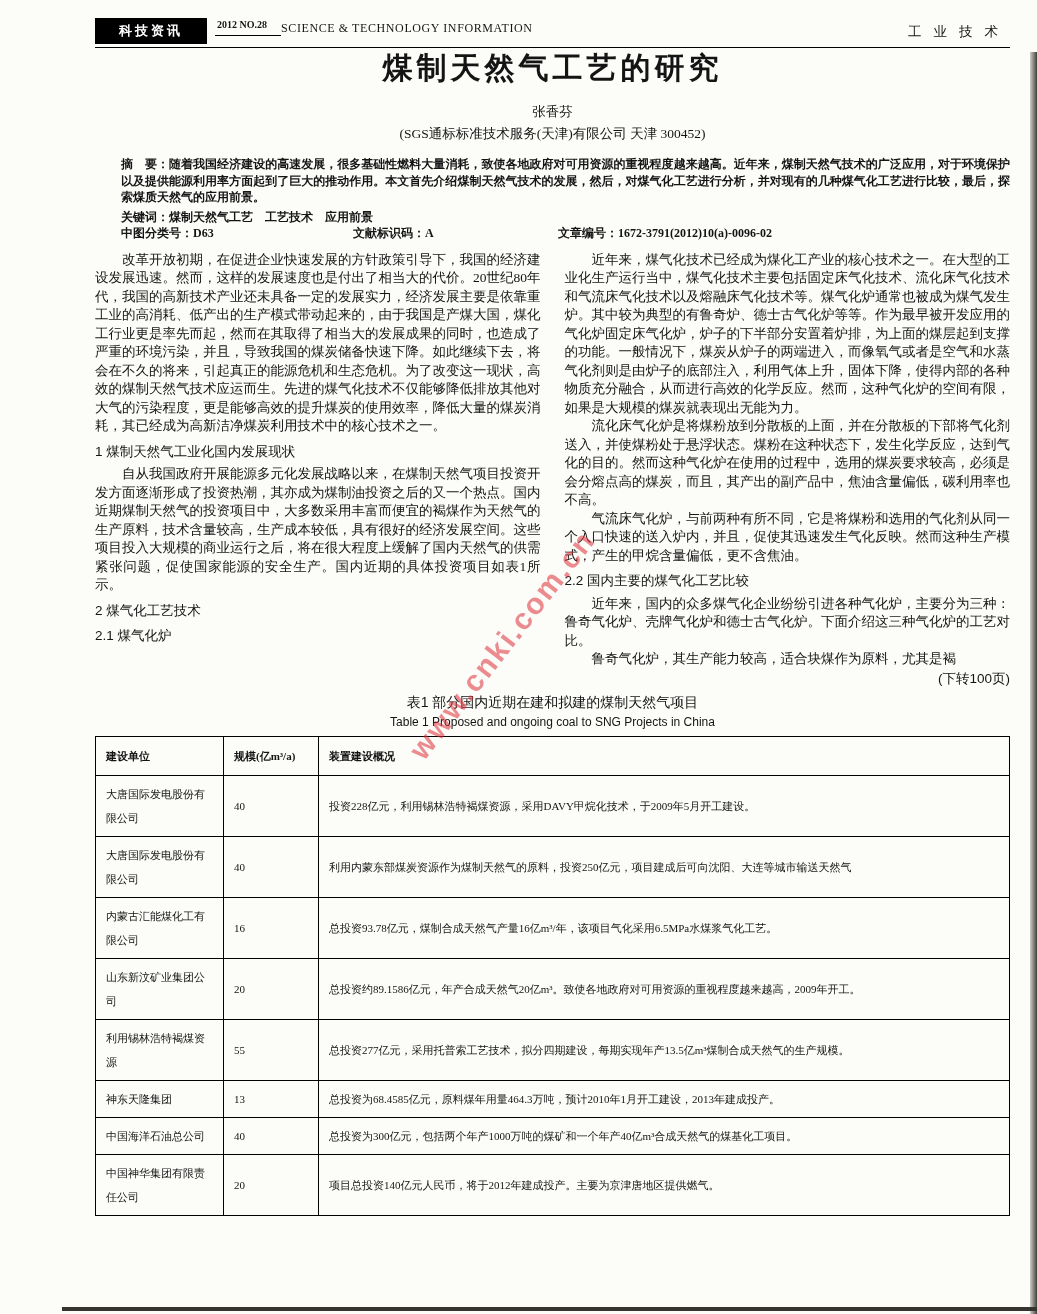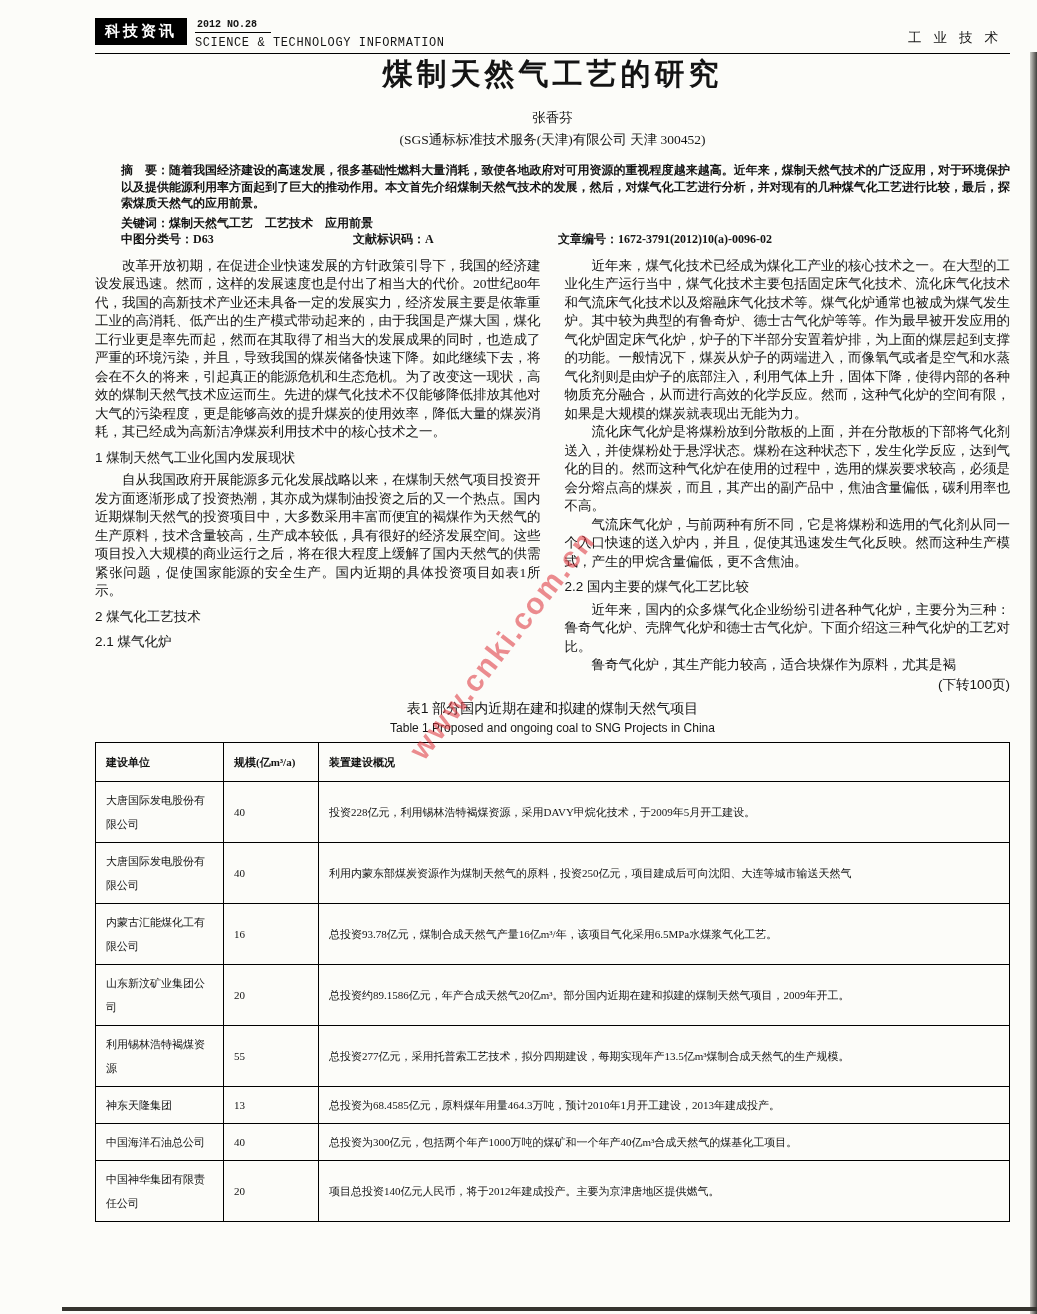--- a/index.html
+++ b/index.html
@@ -13,24 +13,24 @@
     font-family:"Liberation Serif","DejaVu Serif",serif;
     padding:18px 27px 0 95px;
     overflow:hidden;
   }
   
   .header-top { display:flex; justify-content:space-between; align-items:flex-end; }
   .logo-area { display:flex; align-items:flex-start; gap:8px; }
   .logo-box {
     background:#000; color:#fff;
     font-family:"Liberation Sans","DejaVu Sans",sans-serif;
-    font-weight:bold; font-size:15px; letter-spacing:3px;
-    padding:4px 10px;
-  }
-  .logo-right { display:flex; flex-direction:column; font-family:Liberation Mono, monospace; }
+    font-weight:bold; font-size:13px; letter-spacing:3px;
+    padding:4px 24px;
+  }
+  .logo-right { display:flex; flex-direction:row; font-family:Liberation Serif, serif; }
   .issue { font-size:10px; font-weight:bold; border-bottom:1px solid #000; padding:1px 14px 2px 2px; width:max-content; }
   .journal-en { font-size:12px; letter-spacing:0.6px; padding-top:3px; }
   .section-label { font-family:"Liberation Sans","DejaVu Sans",sans-serif; font-size:13.5px; font-weight:normal; letter-spacing:12px; padding-bottom:3px; }
   .header-rule { border-bottom:1.5px solid #000; margin-top:3px; }
   
   .title {
     margin-top:0; text-align:center;
     font-family:"Liberation Sans","DejaVu Sans",sans-serif;
     font-size:30px; font-weight:bold; letter-spacing:4px;
   }
@@ -162,21 +162,21 @@
           <td>利用内蒙东部煤炭资源作为煤制天然气的原料，投资250亿元，项目建成后可向沈阳、大连等城市输送天然气</td>
         </tr>
       <tr>
           <td>内蒙古汇能煤化工有限公司</td>
           <td class="scale-cell">16</td>
           <td>总投资93.78亿元，煤制合成天然气产量16亿m³/年，该项目气化采用6.5MPa水煤浆气化工艺。</td>
         </tr>
       <tr>
           <td>山东新汶矿业集团公司</td>
           <td class="scale-cell">20</td>
-          <td>总投资约89.1586亿元，年产合成天然气20亿m³。部分国内近期在建和拟建的煤制天然气项目，2009年开工。</td>
+          <td>总投资约89.1586亿元，年产合成天然气20亿m³。致使各地政府对可用资源的重视程度越来越高，2009年开工。</td>
         </tr>
       <tr>
           <td>利用锡林浩特褐煤资源</td>
           <td class="scale-cell">55</td>
           <td>总投资277亿元，采用托普索工艺技术，拟分四期建设，每期实现年产13.5亿m³煤制合成天然气的生产规模。</td>
         </tr>
       <tr>
           <td>神东天隆集团</td>
           <td class="scale-cell">13</td>
           <td>总投资为68.4585亿元，原料煤年用量464.3万吨，预计2010年1月开工建设，2013年建成投产。</td>

